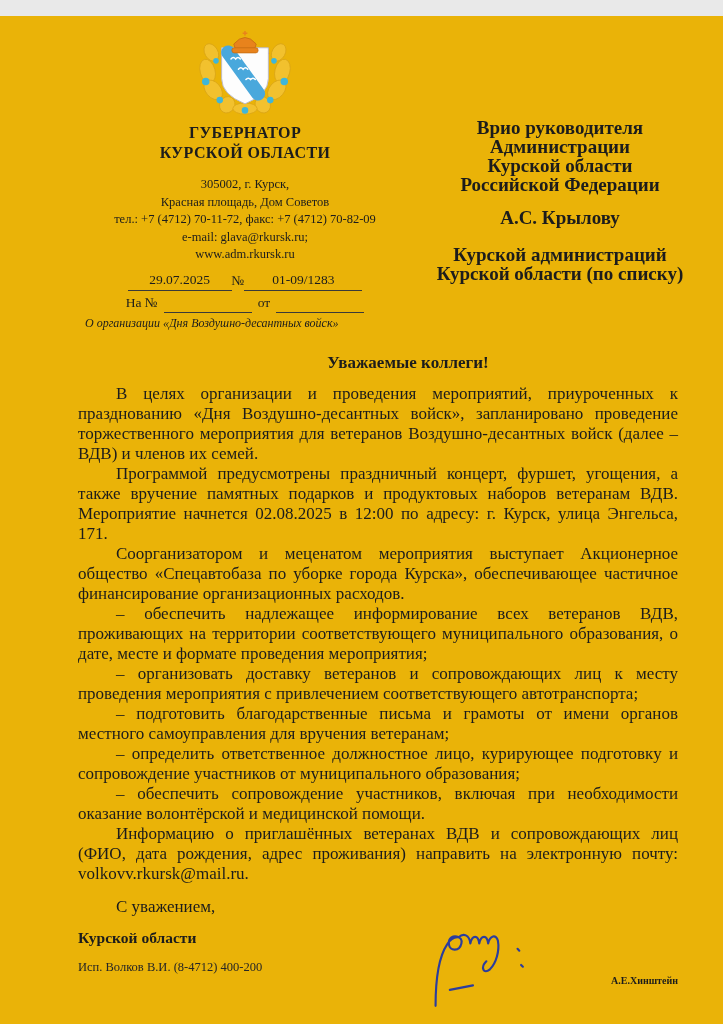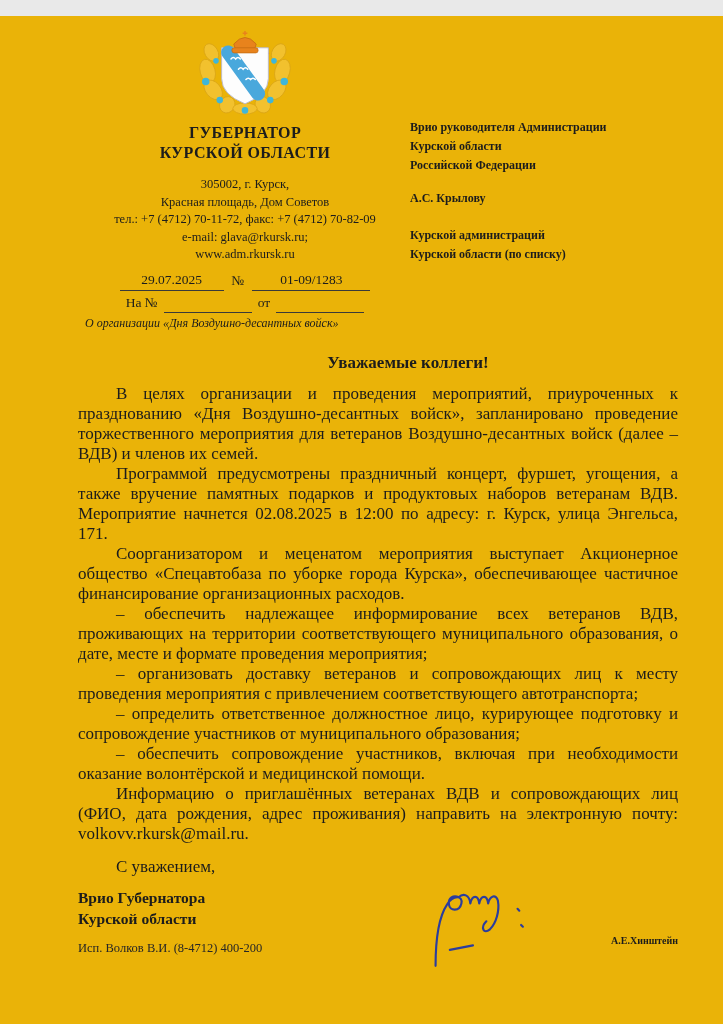--- a/index.html
+++ b/index.html
@@ -11,29 +11,29 @@
     font-family:"Liberation Serif","DejaVu Serif",serif;
     color:#1c1c1c;
     overflow:hidden;
   }
   
   .col-left{position:absolute;left:80px;top:14px;width:330px;text-align:center;}
   .coa-wrap{width:106px;height:86px;margin:0 auto;}
   .org-title{margin-top:7px;font-size:16px;font-weight:bold;line-height:20px;letter-spacing:.4px;}
   .addr{margin-top:13px;font-size:12.5px;line-height:17.5px;}
   .ref{margin-top:6px;font-size:13.5px;line-height:20px;}
-  .ref-row{display:flex;justify-content:center;align-items:flex-end;gap:8px;}
+  .ref-row{display:flex;justify-content:center;align-items:flex-end;}
   .u{border-bottom:1px solid #3a3a3a;display:inline-block;text-align:center;}
   .u.date{min-width:104px;}
   .u.num{min-width:118px;font-family:Liberation Serif, serif;}
   .blank{border-bottom:1px solid #3a3a3a;display:inline-block;min-width:88px;height:14px;}
   .ref-row2{display:flex;justify-content:center;align-items:flex-end;gap:6px;margin-top:2px;}
   
-  .col-right{position:absolute;left:410px;top:102px;width:300px;
-             font-weight:bold;font-size:12px;line-height:19px;}
+  .col-right{position:absolute;left:410px;top:102px;width:300px;text-align:center;
+             font-weight:bold;font-size:19px;line-height:19px;}
   .addressee-name{margin-top:14px;}
   .addressee-copy{margin-top:18px;}
   
   .subject{position:absolute;left:85px;top:300px;font-style:italic;font-size:12px;}
   
   .content{position:absolute;left:78px;top:337px;width:600px;font-size:17px;line-height:20px;}
   .salutation{text-align:center;text-indent:60px;font-weight:bold;margin:0 0 11px 0;}
   .content p{margin:0;text-align:justify;text-indent:38px;}
   .closing{margin-top:13px;text-indent:38px;}
   .sig-row{display:flex;justify-content:space-between;align-items:flex-start;margin-top:10px;}
@@ -135,30 +135,30 @@
 
   <div class="subject">О организации «Дня Воздушно-десантных войск»</div>
 
   <div class="content">
     <div class="salutation">Уважаемые коллеги!</div>
     <p>В целях организации и проведения мероприятий, приуроченных к празднованию «Дня Воздушно-десантных войск», запланировано проведение торжественного мероприятия для ветеранов Воздушно-десантных войск (далее – ВДВ) и членов их семей.</p>
     <p>Программой предусмотрены праздничный концерт, фуршет, угощения, а также вручение памятных подарков и продуктовых наборов ветеранам ВДВ. Мероприятие начнется 02.08.2025 в 12:00 по адресу: г. Курск, улица Энгельса, 171.</p>
     <p>Соорганизатором и меценатом мероприятия выступает Акционерное общество «Спецавтобаза по уборке города Курска», обеспечивающее частичное финансирование организационных расходов.</p>
     <p>– обеспечить надлежащее информирование всех ветеранов ВДВ, проживающих на территории соответствующего муниципального образования, о дате, месте и формате проведения мероприятия;</p>
     <p>– организовать доставку ветеранов и сопровождающих лиц к месту проведения мероприятия с привлечением соответствующего автотранспорта;</p>
+    <p>– подготовить благодарственные письма и грамоты от имени органов местного самоуправления для вручения ветеранам;</p>
     <p>– определить ответственное должностное лицо, курирующее подготовку и сопровождение участников от муниципального образования;</p>
     <p>– обеспечить сопровождение участников, включая при необходимости оказание волонтёрской и медицинской помощи.</p>
     <p>Информацию о приглашённых ветеранах ВДВ и сопровождающих лиц (ФИО, дата рождения, адрес проживания) направить на электронную почту: volkovv.rkursk@mail.ru.</p>
 
     <div class="closing">С уважением,</div>
 
     <div class="sig-row">
       <div class="sig-left">
         <div class="sig-title">
-          <div>Врио Губернатора</div>
           <div>Курской области</div>
         </div>
         <div class="executor">Исп. Волков В.И. (8-4712) 400-200</div>
       </div>
       <div class="sig-ink">
         <svg viewBox="0 0 130 110" width="128" height="98" aria-hidden="true">
           <g stroke="#2b3d9e" stroke-width="2.4" fill="none" stroke-linecap="round" stroke-linejoin="round">
             <path d="M14 102 C14 78 17 48 27 33 C34 22 45 23 43 32 C41 41 30 41 29 33 C28 26 34 22 40 25
                      C45 20 52 22 53 32 C55 22 62 22 63 32 C65 22 72 22 73 32 C75 23 82 21 84 29
                      C86 40 82 54 75 61 C68 67 64 59 71 52"></path>

